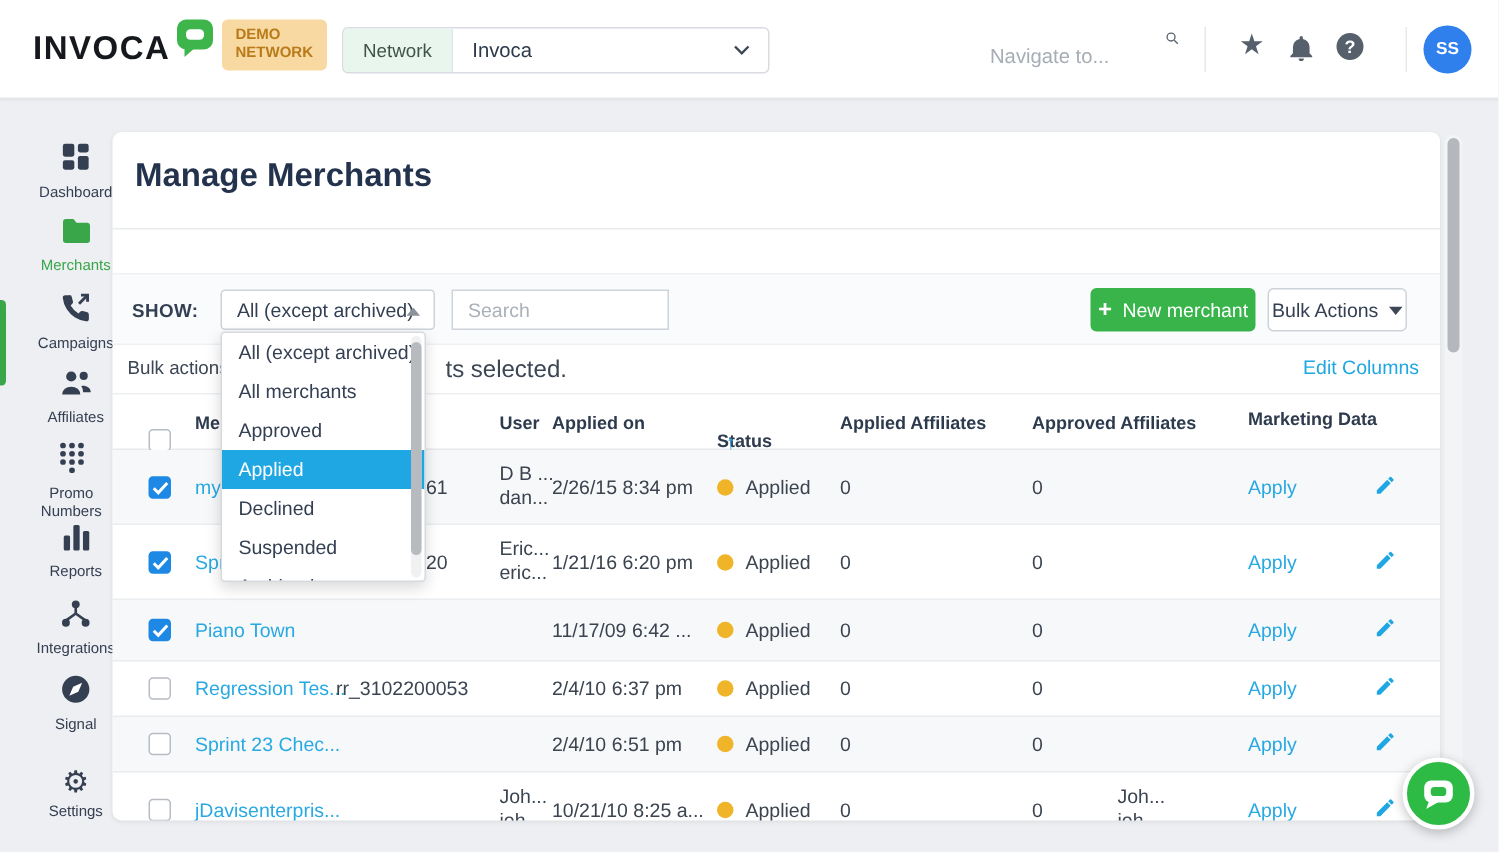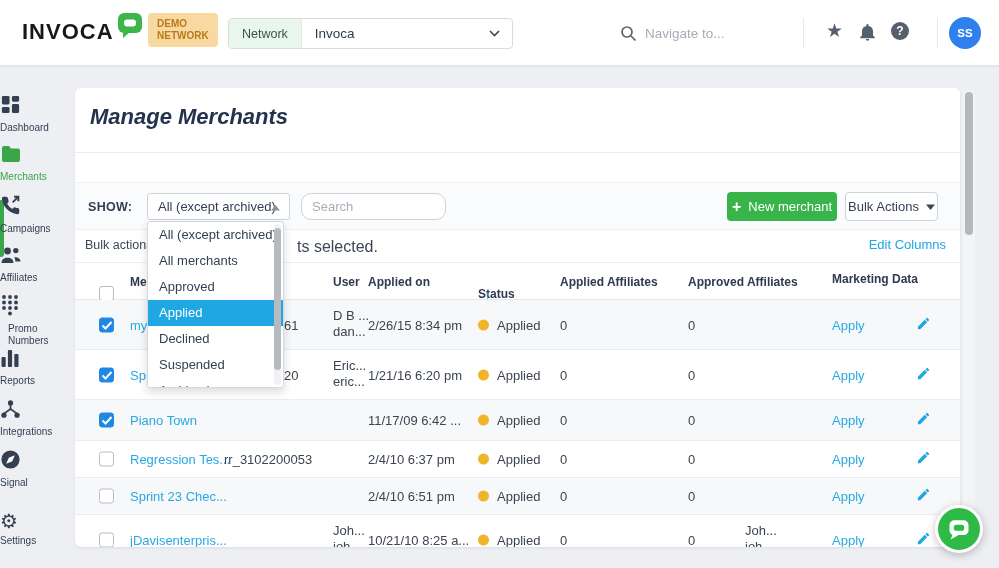--- a/index.html
+++ b/index.html
@@ -13,58 +13,58 @@
                letter-spacing:1px; color:#15181d; }
   .logo-bubble { position:absolute; left:117px; top:11px; }
   .demo-badge { position:absolute; left:148px; top:13px; background:#f8d9a1; color:#b97a1a;
                 border-radius:4px; padding:5px 9px; font-size:10px; font-weight:bold; line-height:12px; }
   .net-select { position:absolute; left:228px; top:18px; width:285px; height:31px; background:#fff;
                 border:1px solid #d8dce1; border-radius:4px; display:flex; align-items:center; cursor:pointer; }
   .net-label { background:#e9f6ed; color:#41524a; font-size:12.5px; height:100%; display:flex;
                align-items:center; padding:0 13px; border-radius:3px 0 0 3px; border-right:1px solid #e2e6e9; }
   .net-value { padding-left:13px; font-size:13.5px; color:#2c3a4b; flex:1; }
   .net-chev { margin-right:12px; }
-  .nav-search { position:absolute; left:620px; top:21px; width:170px; height:24px; display:flex; align-items:center; }
+  .nav-search { position:absolute; left:620px; top:21px; width:170px; height:24px; display:flex; align-items:flex-end;flex-direction:column; }
   .nav-search input { border:none; outline:none; font-size:13.5px; color:#3a4450; width:130px; margin-left:8px;
                       font-family:"Liberation Sans", sans-serif; background:transparent; }
   .nav-search input::placeholder { color:#a6adb5; }
   .tb-divider { position:absolute; top:18px; width:1px; height:30px; background:#e6e9ec; }
   .tb-icon { position:absolute; top:22px; color:#56606c; cursor:pointer; }
   .star-glyph { font-size:19px; line-height:20px; }
   .help-circle { width:18px; height:18px; border-radius:50%; background:#56606c; color:#fff;
                  font-size:12px; font-weight:bold; display:flex; align-items:center; justify-content:center; }
   .avatar { position:absolute; left:949px; top:17px; width:32px; height:32px; border-radius:50%;
             background:#2f80ed; color:#fff; font-size:11.5px; font-weight:bold;
             display:flex; align-items:center; justify-content:center; cursor:pointer; }
 
   
   .sidebar { position:absolute; left:0; top:66px; width:75px; height:502px; z-index:5; }
-  .side-item { position:absolute; left:0; width:75px; cursor:pointer; color:#343f52; }
+  .side-item { position:absolute; left:13px; width:75px; text-align:center; cursor:pointer; color:#343f52; }
   .side-item .lbl { display:block; font-size:10px; margin-top:3px; line-height:1.2; color:#343f52; }
   .side-item.active .lbl { color:#3aa64a; }
   .active-bar { position:absolute; left:0; top:134px; width:4px; height:57px; background:#3aa64a;
                 border-radius:0 3px 3px 0; }
   .gear-glyph { font-family:"DejaVu Sans", sans-serif; font-size:20px; line-height:20px; color:#343f52; }
 
   
   .card { position:absolute; left:75px; top:88px; width:885px; height:459px; background:#fff;
           border-radius:6px; box-shadow:0 1px 3px rgba(0,0,0,.08); overflow:hidden; z-index:10; }
-  .page-title { position:absolute; left:15px; top:16px; font-size:22px; font-weight:bold; color:#24334d;font-style:italic; }
+  .page-title { position:absolute; left:15px; top:16px; font-size:22px; font-weight:bold; color:#24334d; }
   .title-divider { position:absolute; left:0; top:64px; width:100%; height:1px; background:#e9ecef; }
 
   .toolbar { position:absolute; left:0; top:94px; width:100%; height:48px; background:#fafbfc;
              border-top:1px solid #eef1f3; border-bottom:1px solid #eef1f3; }
   .show-label { position:absolute; left:13px; top:17px; font-size:12.5px; font-weight:bold;
                 color:#333f52; letter-spacing:.3px; }
   .filter-select { position:absolute; left:72px; top:10px; width:143px; height:27px; background:#fff;
                    border:1px solid #cdd3d9; border-radius:3px; font-size:13px; color:#333f52;
                    display:flex; align-items:center; padding-left:10px; cursor:pointer; }
   .filter-select svg { position:absolute; right:9px; top:11px; }
   .search-box { position:absolute; left:226px; top:10px; width:145px; height:27px; border:1px solid #cdd3d9;
-                border-radius:10px; font-size:13px; color:#b91c1c; padding-left:10px; outline:none;
+                border-radius:0; font-size:13px; color:#b91c1c; padding-left:10px; outline:none;
                 font-family:"Liberation Sans", sans-serif; }
   .search-box::placeholder { color:#a9b0b8; }
   .btn-new { position:absolute; left:652px; top:9px; width:110px; height:29px; background:#38b44a;
              border:none; border-radius:4px; color:#fff; font-size:13px; cursor:pointer;
              font-family:"Liberation Sans", sans-serif; display:flex; align-items:center; justify-content:center; gap:7px; }
   .btn-new .plus { font-size:16px; line-height:16px; font-weight:bold; }
   .btn-bulk { position:absolute; left:770px; top:9px; width:93px; height:29px; background:#fff;
               border:1px solid #cdd3d9; border-radius:4px; color:#333f52; font-size:13px; cursor:pointer;
               font-family:"Liberation Sans", sans-serif; display:flex; align-items:center; justify-content:center; gap:7px; }
 

